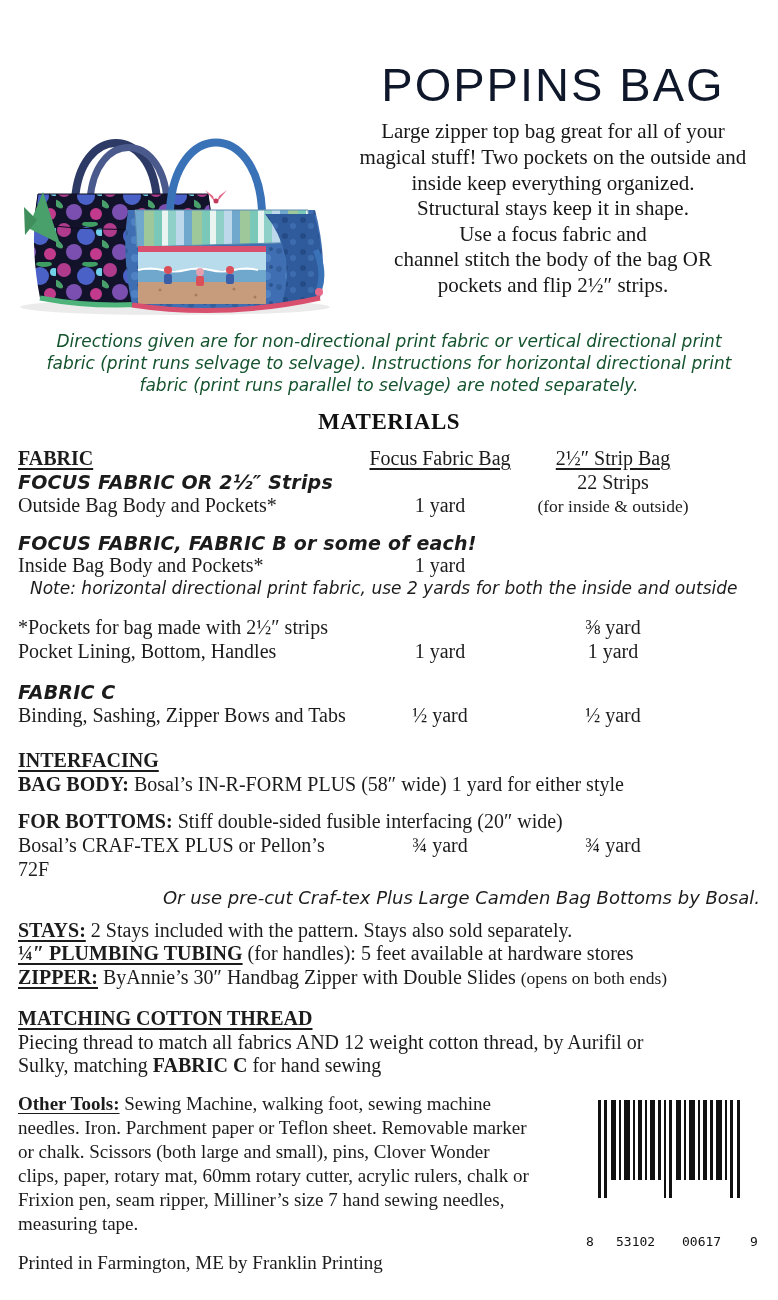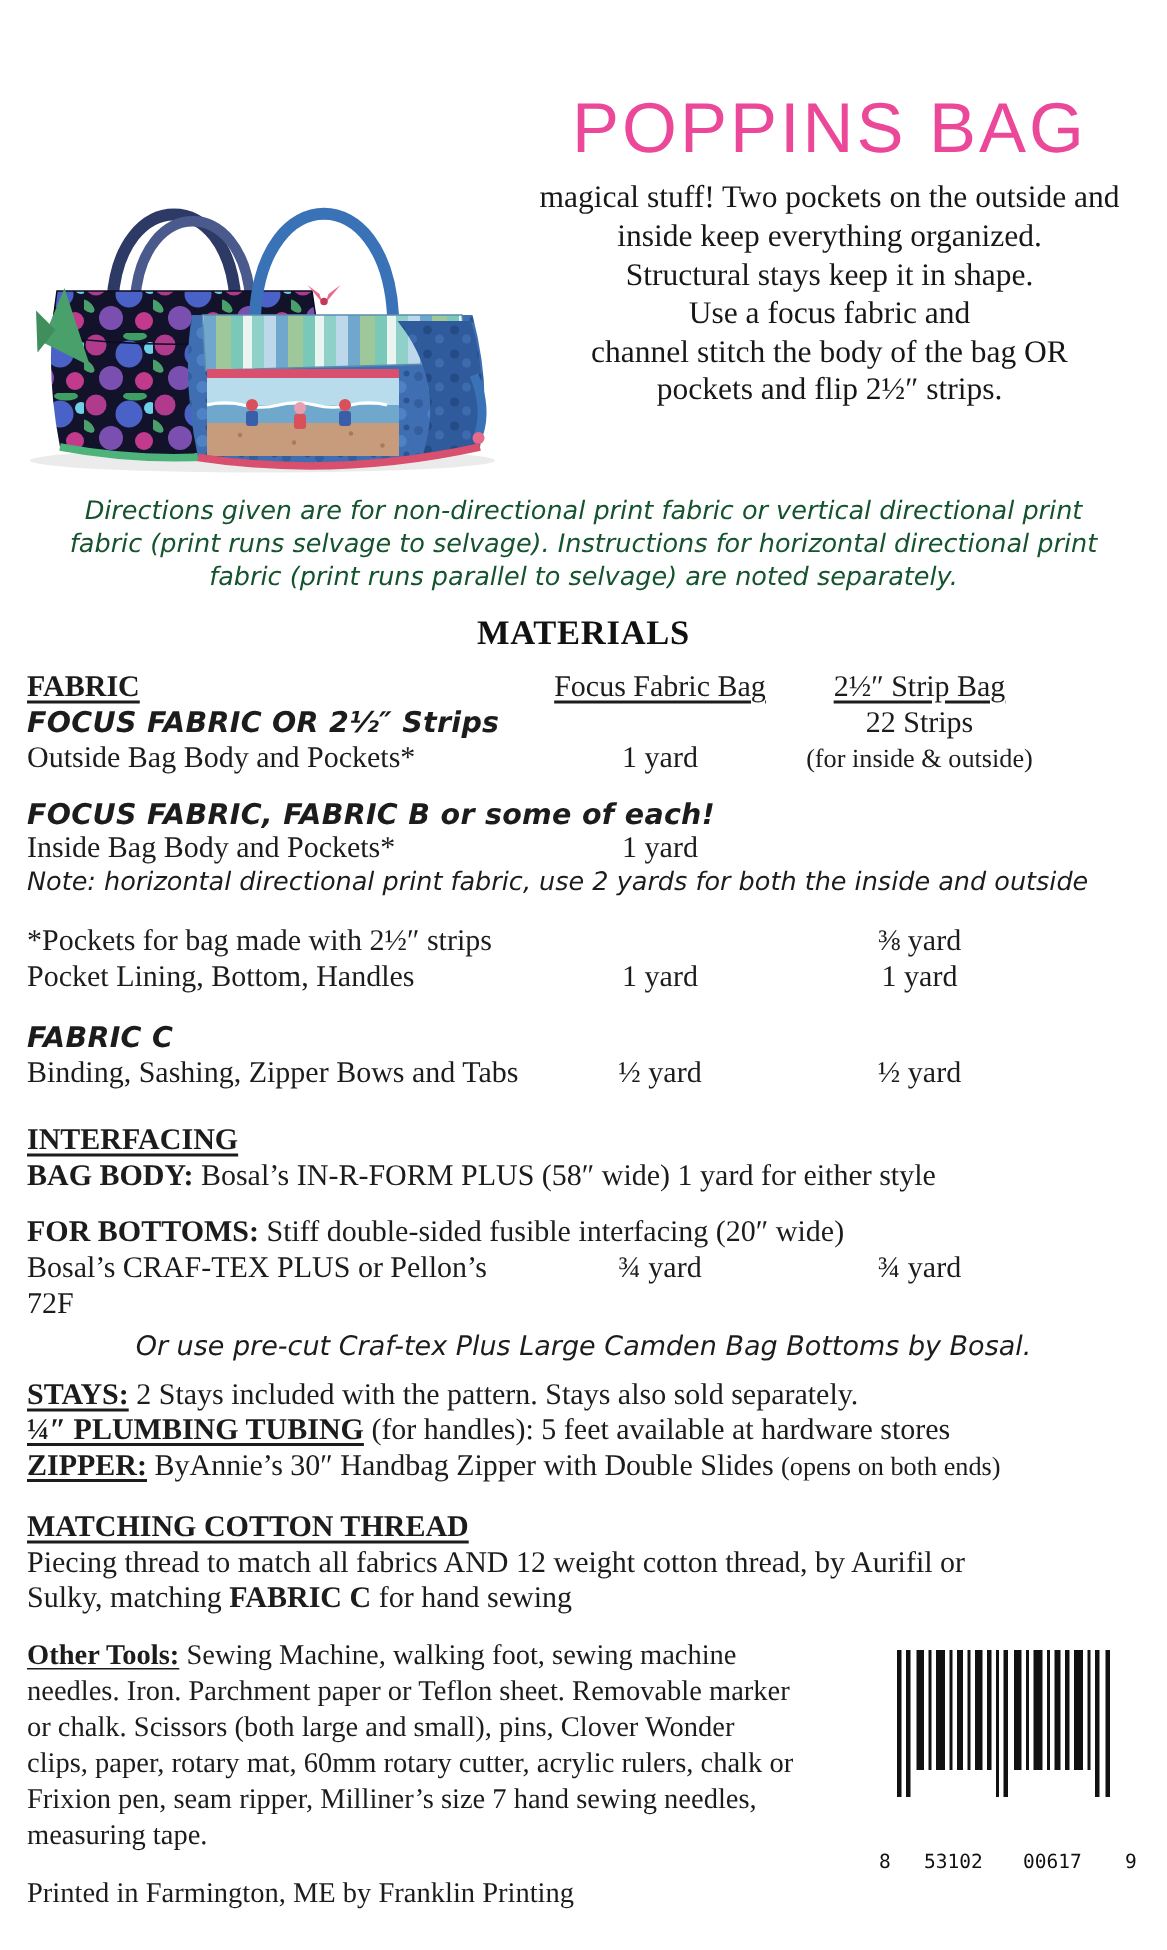--- a/index.html
+++ b/index.html
@@ -3,42 +3,42 @@
 <meta charset="utf-8">
 <style>
   html,body{margin:0;padding:0;background:#fff;}
   .page{position:relative;width:778px;height:1300px;background:#ffffff;color:#1c1c1c;
         font-family:"Liberation Serif", serif;overflow:hidden;}
   
   .top{position:relative;height:320px;}
   .photo{position:absolute;left:10px;top:102px;width:330px;height:215px;}
   .header{position:absolute;left:338px;top:60px;width:430px;text-align:center;}
   .title{font-family:"Liberation Sans", sans-serif;font-weight:300;font-size:47px;
-         letter-spacing:2px;color:#ec4899;line-height:1.05;}
+         letter-spacing:2px;color:#0f172a;line-height:1.05;}
   .desc{margin-top:10px;font-size:21px;line-height:1.22;color:#171717;}
   
   .directions{margin:10px 24px 0;text-align:center;
     font-family:"DejaVu Sans", sans-serif;font-style:italic;font-weight:500;
     font-size:17px;line-height:1.3;color:#14532d;}
   .materials-h{margin-top:13px;text-align:center;font-size:23px;font-weight:700;
     letter-spacing:0.5px;color:#111;font-family:Liberation Serif, serif;}
   
   .mat{margin:12px 18px 0;font-size:20px;line-height:1.18;}
   .trow{display:grid;grid-template-columns:338px 168px 178px;align-items:baseline;}
   .c2,.c3{text-align:center;}
   .small{font-size:17.5px;}
   .ul{text-decoration:underline;text-underline-offset:3px;}
   .b{font-weight:700;}
   .comic{font-family:"DejaVu Sans", sans-serif;font-style:italic;font-weight:700;
          font-size:19px;letter-spacing:0.2px;}
   .comic-n{font-family:"DejaVu Sans", sans-serif;font-style:italic;font-weight:400;
-         font-size:17px;}
+         font-size:17px;margin-left:12px;}
   .gap6{height:6px;}.gap10{height:10px;}.gap14{height:14px;}
   .gap18{height:18px;}.gap22{height:22px;}
-  .center{text-align:center;}
+  .center{text-align:right;}
   
   .tools-row{display:flex;margin:14px 18px 0;}
   .tools{width:512px;font-size:19px;line-height:1.26;}
   .bc-wrap{margin-left:auto;margin-top:8px;width:172px;position:relative;}
   .bc-digits{position:absolute;bottom:2px;left:0;width:100%;
      font-family:"DejaVu Sans Mono", monospace;font-size:13px;color:#111;}
   .bc-d{position:absolute;background:#fff;padding:0 2px;}
   .footer{margin:16px 18px 0;font-size:19px;}
 </style>
 </head>
@@ -127,20 +127,21 @@
           <path d="M306,148 q9,22 3,40" fill="none" stroke="#3a72b8" stroke-width="6"></path>
           <circle cx="309" cy="190" r="4" fill="#e86a8a"></circle>
           <path d="M122,203 Q214,217 310,196" fill="none" stroke="#d94f6e" stroke-width="5"></path>
         </g>
       </svg>
     </div>
 
     <div class="header">
       <div class="title">POPPINS BAG</div>
       <div class="desc">
+        <div>Large zipper top bag great for all of your</div>
         <div>magical stuff! Two pockets on the outside and</div>
         <div>inside keep everything organized.</div>
         <div>Structural stays keep it in shape.</div>
         <div>Use a focus fabric and</div>
         <div>channel stitch the body of the bag OR</div>
         <div>pockets and flip 2½″ strips.</div>
       </div>
     </div>
   </div>
 

